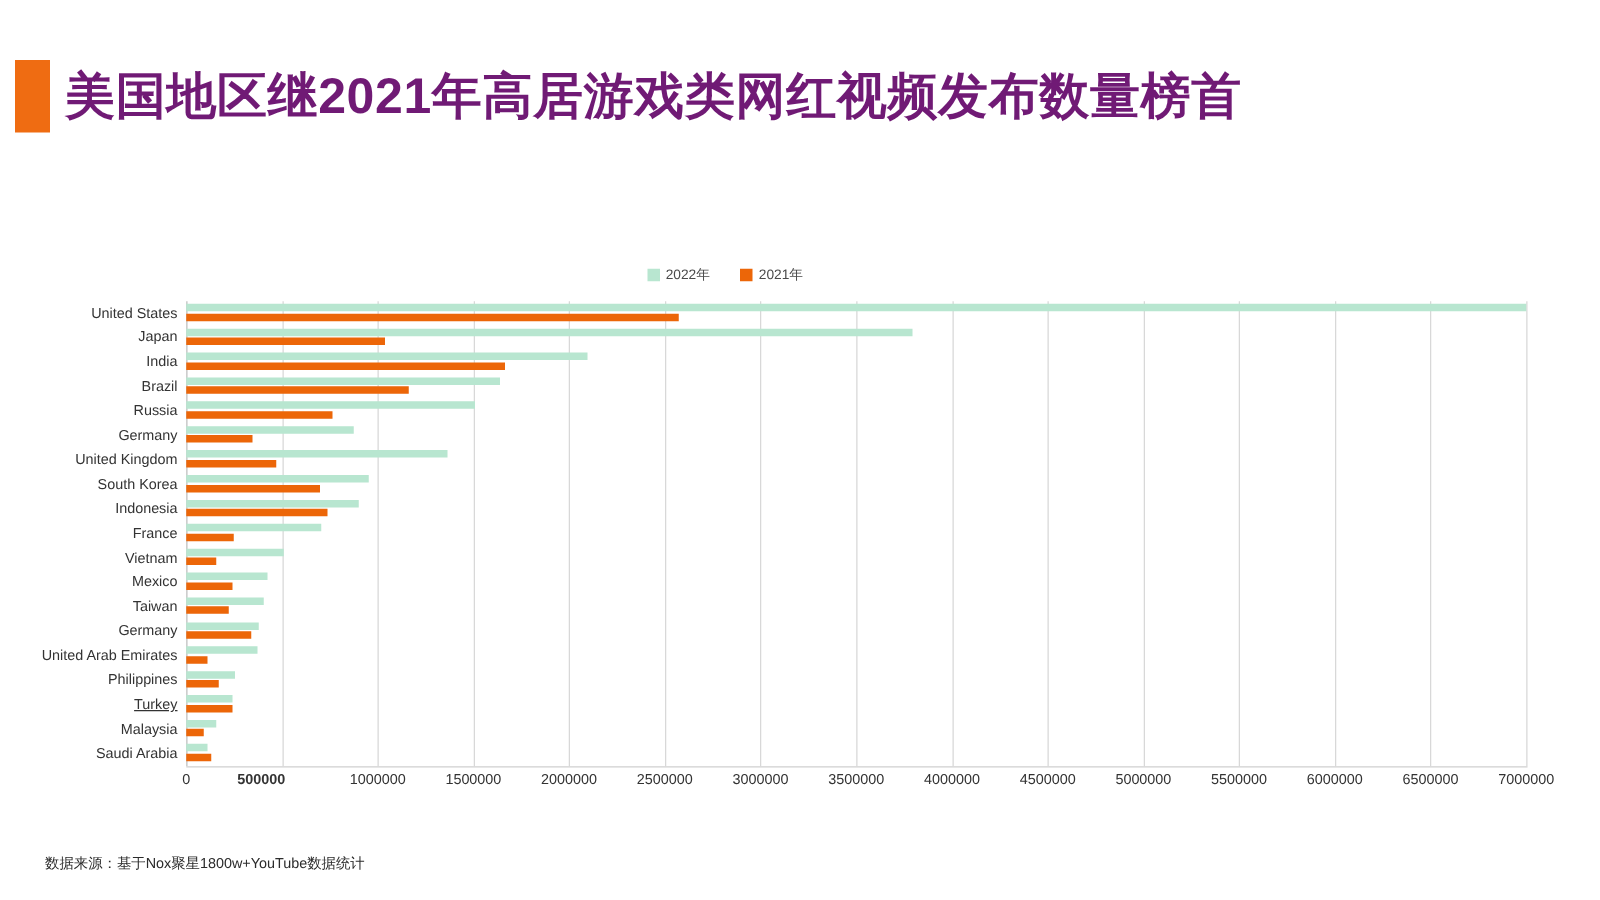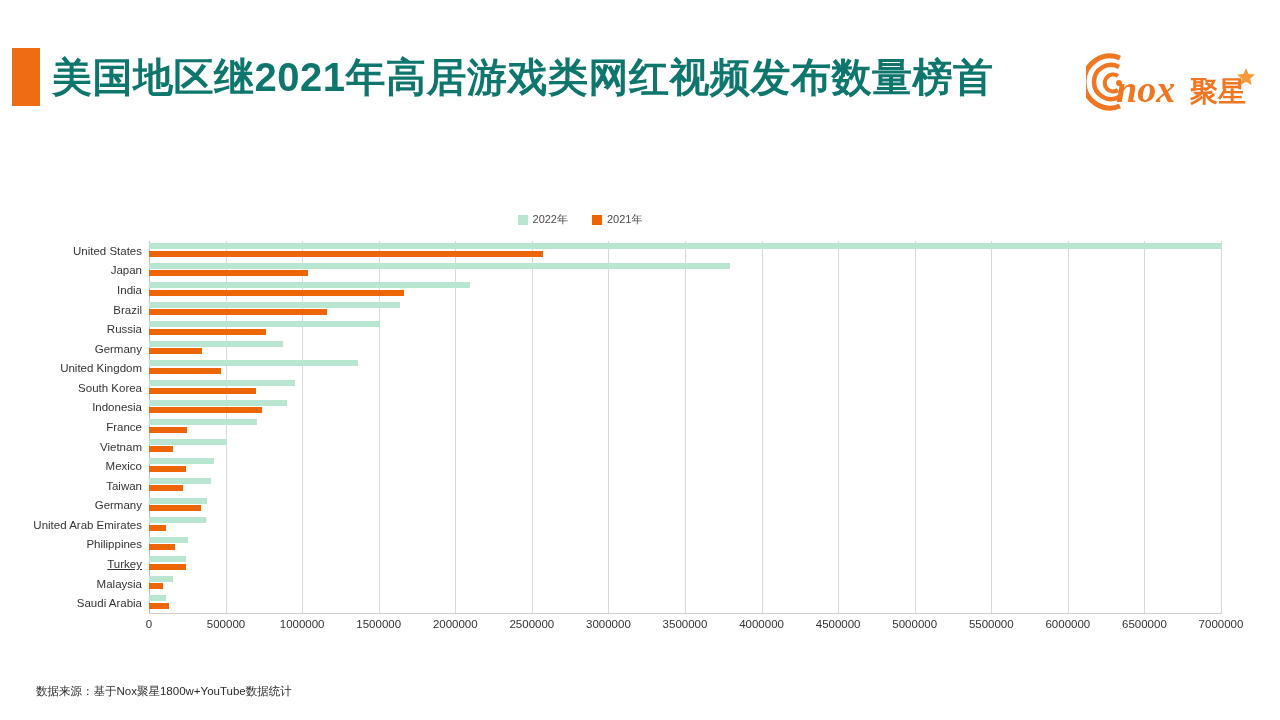--- a/index.html
+++ b/index.html
@@ -15,21 +15,21 @@
   .header {
     position: absolute; left: 0; top: 0; width: 1280px; height: 130px;
   }
   .header-accent {
     position: absolute; left: 12px; top: 48px;
     width: 28px; height: 58px; background: #ef6c12;
   }
   .header-title {
     position: absolute; left: 52px; top: 48px;
     font-size: 40px; line-height: 58px; font-weight: 700;
-    color: #0f766e; letter-spacing: 0.5px;
+    color: #701a75; letter-spacing: 0.5px;
     white-space: nowrap;
   }
   .logo {
     position: absolute; right: 24px; top: 50px;
     width: 170px; height: 62px;
   }
   .logo svg { display:block; }
 
   
   .chart-title {
@@ -93,33 +93,20 @@
   }
 </style>
 </head>
 <body>
 
 <div class="page">
 
   <div class="header">
     <div class="header-accent"></div>
     <div class="header-title">美国地区继2021年高居游戏类网红视频发布数量榜首</div>
-    <div class="logo">
-      <svg width="170" height="62" viewBox="0 0 170 62" xmlns="http://www.w3.org/2000/svg">
-        <g fill="none" stroke="#f07722">
-          <path d="M34 8 A26 26 0 1 0 34 56" stroke-width="5"></path>
-          <path d="M33 17 A17 17 0 1 0 33 47" stroke-width="4.5"></path>
-          <path d="M32 26 A8.5 8.5 0 1 0 32 40" stroke-width="4"></path>
-        </g>
-        <circle cx="33" cy="33" r="3" fill="#f07722"></circle>
-        <text x="30" y="52" font-family="Liberation Serif, serif" font-size="38" font-style="italic" font-weight="700" fill="#f07722">nox</text>
-        <text x="104" y="51" font-family="Liberation Sans, sans-serif" font-size="28" font-weight="700" fill="#f07722">聚星</text>
-        <polygon points="160,18 162.6,24 169,24.6 164.2,28.8 165.6,35 160,31.8 154.4,35 155.8,28.8 151,24.6 157.4,24" fill="#f89a3c"></polygon>
-      </svg>
-    </div>
   </div>
 
 
   <div class="legend" id="legend">
       <div class="legend-item">
         <span class="legend-swatch" style="background: rgb(184, 230, 208);"></span>
         <span>2022年</span>
       </div>
       <div class="legend-item">
         <span class="legend-swatch" style="background: rgb(236, 102, 8);"></span>
@@ -243,21 +230,21 @@
         <div class="row" style="top: 352.421px; height: 19.5789px;">
           <div class="bar y2022" title="Saudi Arabia 2022年: 109000" style="width: 16.6926px; background: rgb(184, 230, 208);"></div>
           <div class="bar y2021" title="Saudi Arabia 2021年: 130000" style="width: 19.9086px; background: rgb(236, 102, 8);"></div>
         </div>
       </div>
   </div>
 
   <div class="xaxis-line"></div>
   <div class="xticks" id="xticks">
       <div class="xtick" style="left: 149px;">0</div>
-      <div class="xtick" style="left: 226px;">500000</div>
+      <div class="xtick" style="left: 209px; font-weight: bold;">500000</div>
       <div class="xtick" style="left: 302.143px;">1000000</div>
       <div class="xtick" style="left: 378.714px;">1500000</div>
       <div class="xtick" style="left: 455.286px;">2000000</div>
       <div class="xtick" style="left: 531.857px;">2500000</div>
       <div class="xtick" style="left: 608.429px;">3000000</div>
       <div class="xtick" style="left: 685px;">3500000</div>
       <div class="xtick" style="left: 761.571px;">4000000</div>
       <div class="xtick" style="left: 838.143px;">4500000</div>
       <div class="xtick" style="left: 914.714px;">5000000</div>
       <div class="xtick" style="left: 991.286px;">5500000</div>

